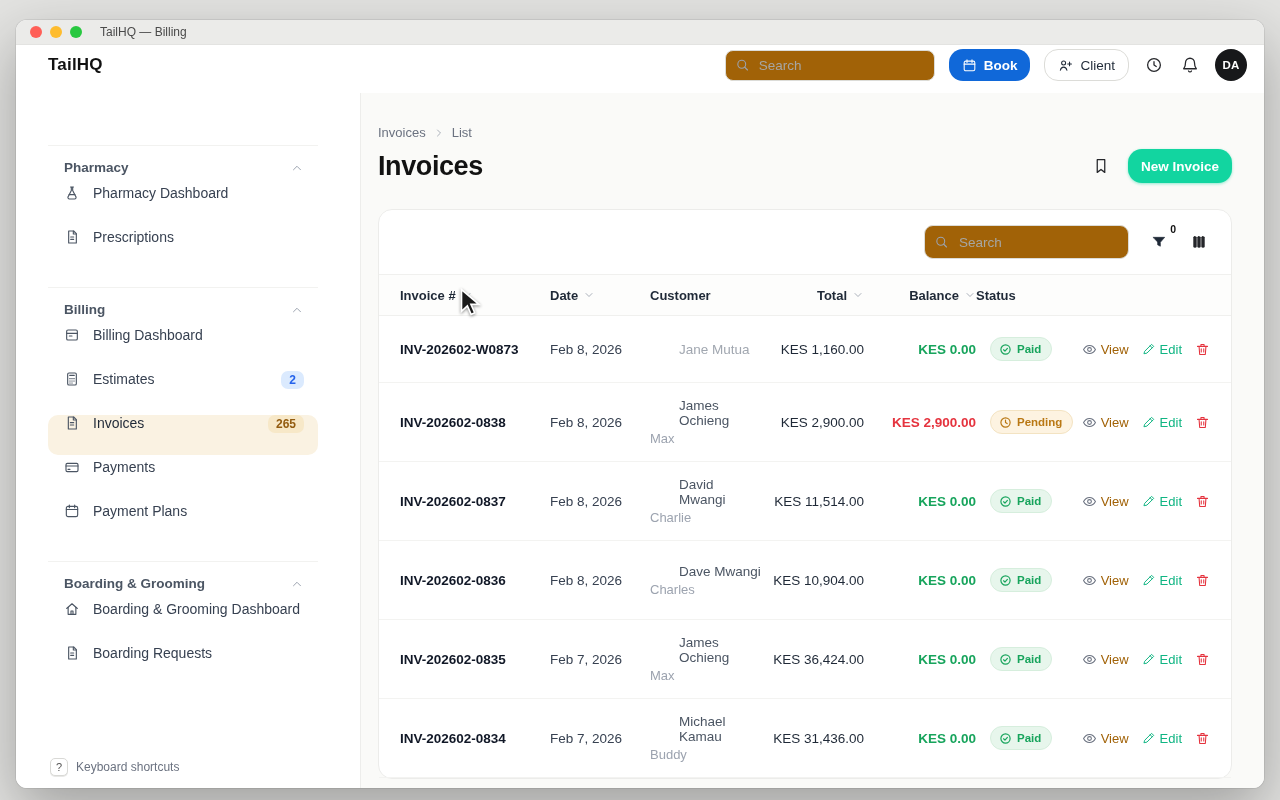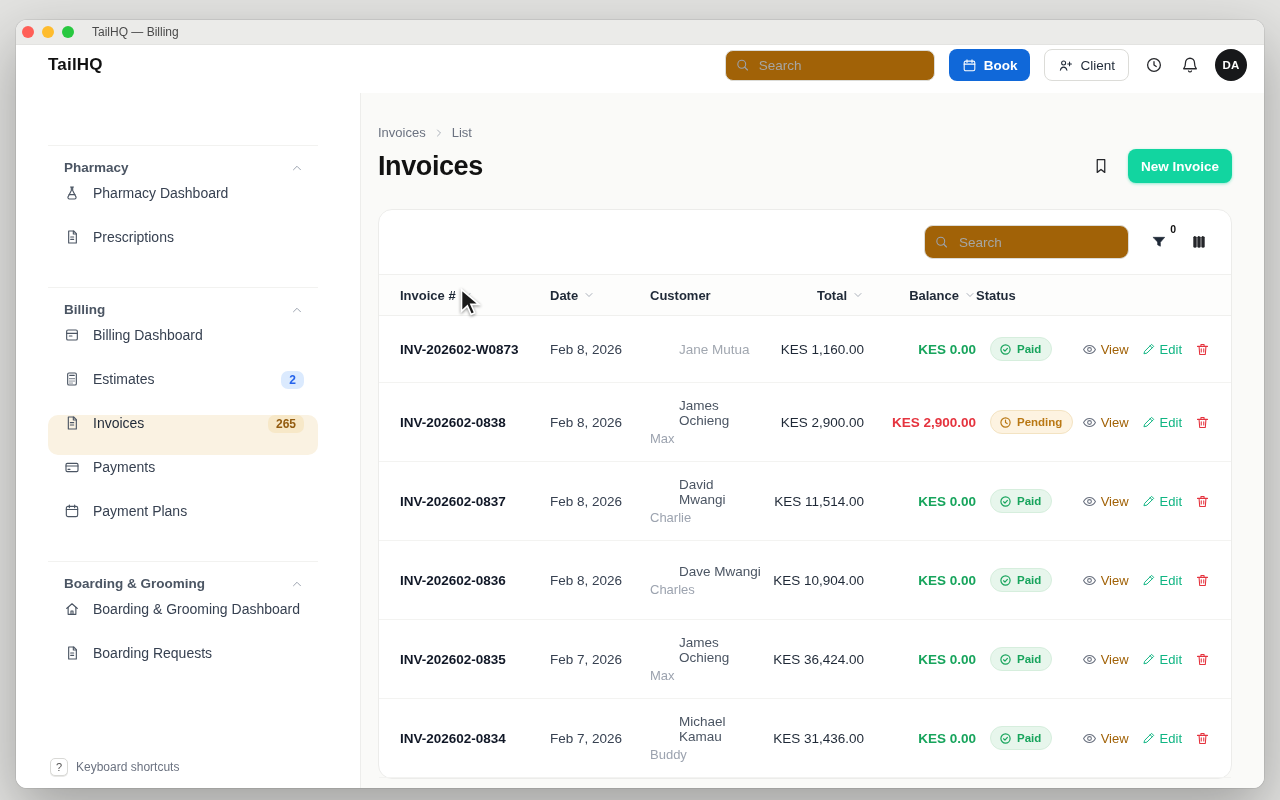--- a/index.html
+++ b/index.html
@@ -5,36 +5,36 @@
   * { margin:0; padding:0; box-sizing:border-box; }
   html,body { width:1280px; height:800px; overflow:hidden; }
   body { font-family:"Liberation Sans", sans-serif; background:#e3e3e1; }
   .desktop { position:relative; width:1280px; height:800px; }
 
   .window { position:absolute; left:16px; top:20px; width:1248px; height:768px; background:#fff;
     border-radius:11px; box-shadow:0 22px 60px rgba(0,0,0,.30), 0 0 0 1px rgba(0,0,0,.07);
     overflow:hidden; display:flex; flex-direction:column; }
 
   
-  .titlebar { height:25px; background:#ebebe9; display:flex; align-items:center; padding:0 6px; flex:0 0 auto; border-bottom:1px solid #e3e3e1; }
+  .titlebar { height:25px; background:#ebebe9; display:flex; align-items:center; padding:0 14px; flex:0 0 auto; border-bottom:1px solid #e3e3e1; }
   .lights { display:flex; gap:8px; }
   .light { width:12px; height:12px; border-radius:50%; cursor:pointer; }
   .light.red{background:#ff5f57}.light.yellow{background:#febc2e}.light.green{background:#28c840}
   .tb-title { margin-left:18px; font-size:12px; color:#4a4a4a; }
 
   
   .appbar { display:flex; align-items:center; padding:4px 17px 12px 32px; background:#fff; }
   .logo { font-size:17px; font-weight:700; color:#111; letter-spacing:.2px; cursor:pointer; }
   .appbar-right { margin-left:auto; display:flex; align-items:center; gap:14px; }
   .hsearch { position:relative; width:210px; }
   .hsearch input, .tsearch input { width:100%; border:1px solid #dcdcd8; border-radius:8px; font-size:13.5px; color:#111; outline:none; background:#a16207; font-family:inherit; }
   .hsearch input { height:31px; padding:0 10px 0 33px; }
   .hsearch .ic, .tsearch .ic { position:absolute; left:10px; top:50%; transform:translateY(-50%); }
   input::placeholder { color:#a6a6a3; }
-  .btn { display:inline-flex; align-items:center; justify-content:center; gap:7px; height:32px; padding:0 13px; border-radius:8px; font-size:13.5px; font-weight:600; border:none; cursor:pointer; font-family:inherit; }
+  .btn { display:inline-flex; align-items:center; justify-content:center; gap:7px; height:32px; padding:0 13px; border-radius:14px; font-size:13.5px; font-weight:600; border:none; cursor:pointer; font-family:inherit; }
   .btn-blue { background:var(--primary-blue,#1068d9); color:#fff; }
   .btn-ghost { background:#fff; color:#1f2937; border:1px solid #dcdcd8; font-weight:500; }
   .iconbtn { background:none; border:none; color:#26272b; cursor:pointer; display:inline-flex; align-items:center; padding:2px; }
   .avatar { width:32px; height:32px; border-radius:50%; background:#17181a; color:#fff; font-size:11.5px; font-weight:700; display:flex; align-items:center; justify-content:center; letter-spacing:.3px; cursor:pointer; }
 
   .body { flex:1; display:flex; min-height:0; }
 
   
   .sidebar { width:345px; flex:0 0 345px; background:#fff; border-right:1px solid #ededeb; position:relative; padding:10px 42px 0 32px; }
   .clinic { display:flex; align-items:center; gap:11px; padding:8px 2px 10px 8px; cursor:pointer; }

